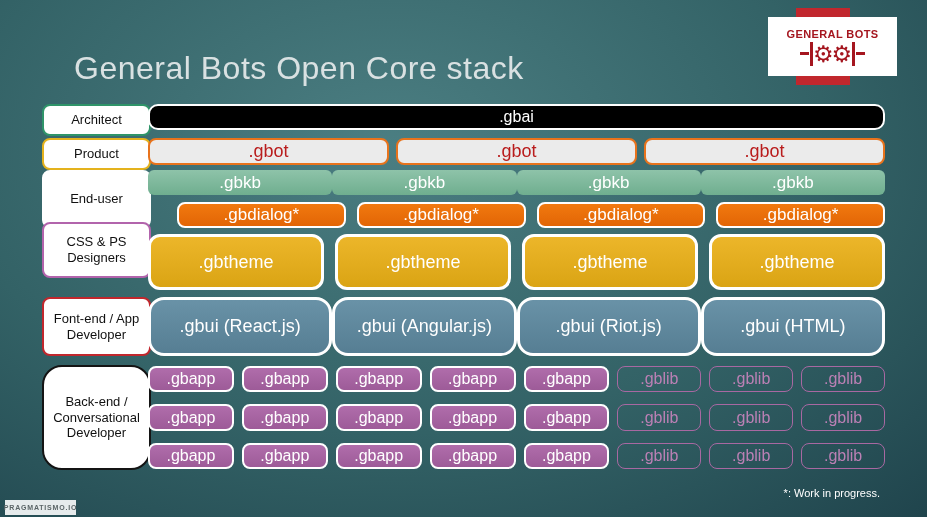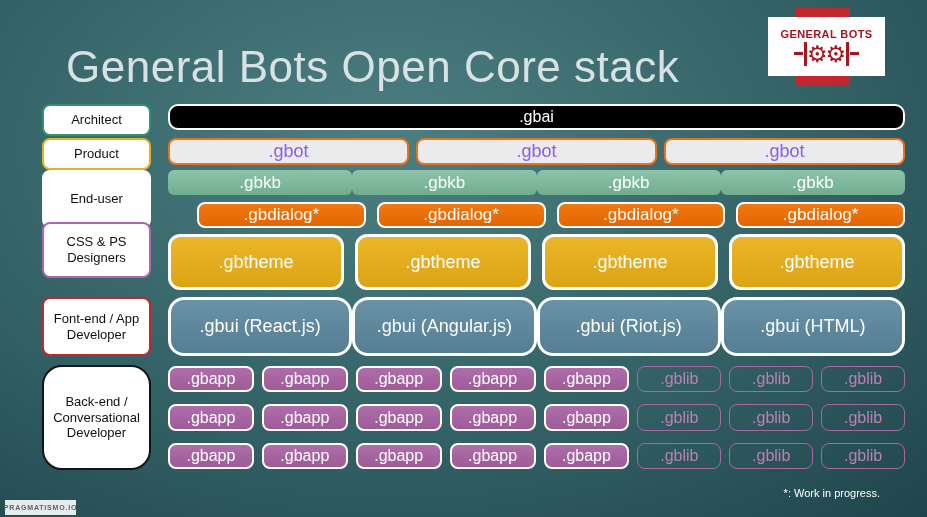--- a/index.html
+++ b/index.html
@@ -3,63 +3,63 @@
 <meta charset="utf-8">
 <style>
   html,body { margin:0; padding:0; background:#0d2228; }
   .slide {
     position:relative; width:927px; height:517px; overflow:hidden;
     font-family:"Liberation Sans", sans-serif;
     background:
       radial-gradient(ellipse 1150px 760px at 42% 28%, #4b7e82 0%, #336266 38%, #1d4049 72%, #10272f 100%);
   }
   .title {
-    position:absolute; left:58px; top:34px; font-size:44px; font-weight:normal;
-    color:#d9e1e2; letter-spacing:0.5px; margin:8px;
+    position:absolute; left:58px; top:34px; font-size:32px; font-weight:normal;
+    color:#d9e1e2; letter-spacing:0.5px; margin:16px;
   }
   
   .brand-band { position:absolute; left:796px; top:8px; width:54px; height:77px; background:#c1272d; }
   .brand-card {
-    position:absolute; left:768px; top:17px; width:117px; height:59px; background:#ffffff;
+    position:absolute; left:768px; top:17px; width:129px; height:59px; background:#ffffff;
     display:flex; flex-direction:column; align-items:center; justify-content:center; gap:2px;
   }
   .brand-name { color:#a5161f; font-weight:bold; font-size:11px; letter-spacing:0.4px; }
   .brand-gears { display:flex; align-items:center; color:#a5161f; }
   .brand-gears .gear { font-size:23px; line-height:22px; margin:0 -1px; }
   .brand-gears .vline { width:3px; height:24px; background:#a5161f; margin:0 1px; }
   .brand-gears .hline { width:9px; height:3px; background:#a5161f; }
   
   .lbl {
     position:absolute; left:42px; width:109px; background:#ffffff; border-radius:8px;
     display:flex; align-items:center; justify-content:center; text-align:center;
     font-size:13px; color:#111111; line-height:1.2; box-sizing:border-box; padding:14px 6px;
   }
   .lbl-architect { top:104px; height:26px; border:2px solid #2f9469; }
   .lbl-product   { top:138px; height:27px; border:2px solid #e4b21d; }
   .lbl-enduser   { top:170px; height:58px; border:2px solid #ffffff; }
   .lbl-designers { top:222px; height:56px; border:2px solid #b264ac; }
   .lbl-frontend  { top:297px; height:59px; border:2px solid #c1272d; }
   .lbl-backend   { top:365px; height:105px; border:2px solid #141414; border-radius:20px; }
   
-  .row { position:absolute; left:168px; width:737px; display:flex; box-sizing:border-box; }
+  .row { position:absolute; left:148px; width:737px; display:flex; box-sizing:border-box; }
   .row-gbai    { top:104px; height:26px; }
   .row-gbot    { top:138px; height:27px; gap:7px; }
   .row-gbkb    { top:170px; height:25px; gap:0;justify-content:flex-end; }
   .row-gbdialog{ top:202px; height:26px; gap:11px;padding-left:29px; }
   .row-gbtheme { top:234px; height:56px; gap:11px; }
   .row-gbui    { top:297px; height:59px; }
   .row-app1    { top:366px; height:26px; gap:8px; }
   .row-app2    { top:404px; height:27px; gap:8px; }
   .row-app3    { top:443px; height:26px; gap:8px; }
   .bx {
     flex:1; display:flex; align-items:center; justify-content:center;
     color:#ffffff; box-sizing:border-box; white-space:nowrap;
   }
   .gbai    { width:100%; background:#000000; border:2px solid #ffffff; border-radius:10px; font-size:16px; }
-  .gbot    { background:#ebebeb; border:2px solid #e8731c; border-radius:8px; color:#8b5cf6; font-size:18px; }
+  .gbot    { background:#ebebeb; border:2px solid #e8731c; border-radius:8px; color:#b91c1c; font-size:18px; }
   .gbkb    { background:linear-gradient(#8ec3a9,#6fae8f); border-radius:6px; font-size:17px; }
   .gbdialog{ background:linear-gradient(#f1790f,#e26505); border:2px solid #ffffff; border-radius:8px; font-size:17px; }
   .gbtheme { background:linear-gradient(#ecb62a,#daa414); border:3px solid #ffffff; border-radius:12px; font-size:18px; }
   .gbui    { background:linear-gradient(#6992a7,#567e93); border:3px solid #ffffff; border-radius:16px; font-size:18px; }
   .gbapp   { background:linear-gradient(#b06dab,#9d5b98); border:2px solid #ffffff; border-radius:8px; font-size:16px; }
   .gblib   { background:transparent; border:1.5px solid #a868a2; border-radius:8px; color:#bb80b5; font-size:16px; }
   
   .footer-logo {
     position:absolute; left:5px; top:500px; width:71px; height:15px; background:#e6ebec;
     color:#5a6466; font-size:7px; font-weight:bold; letter-spacing:0.8px;

